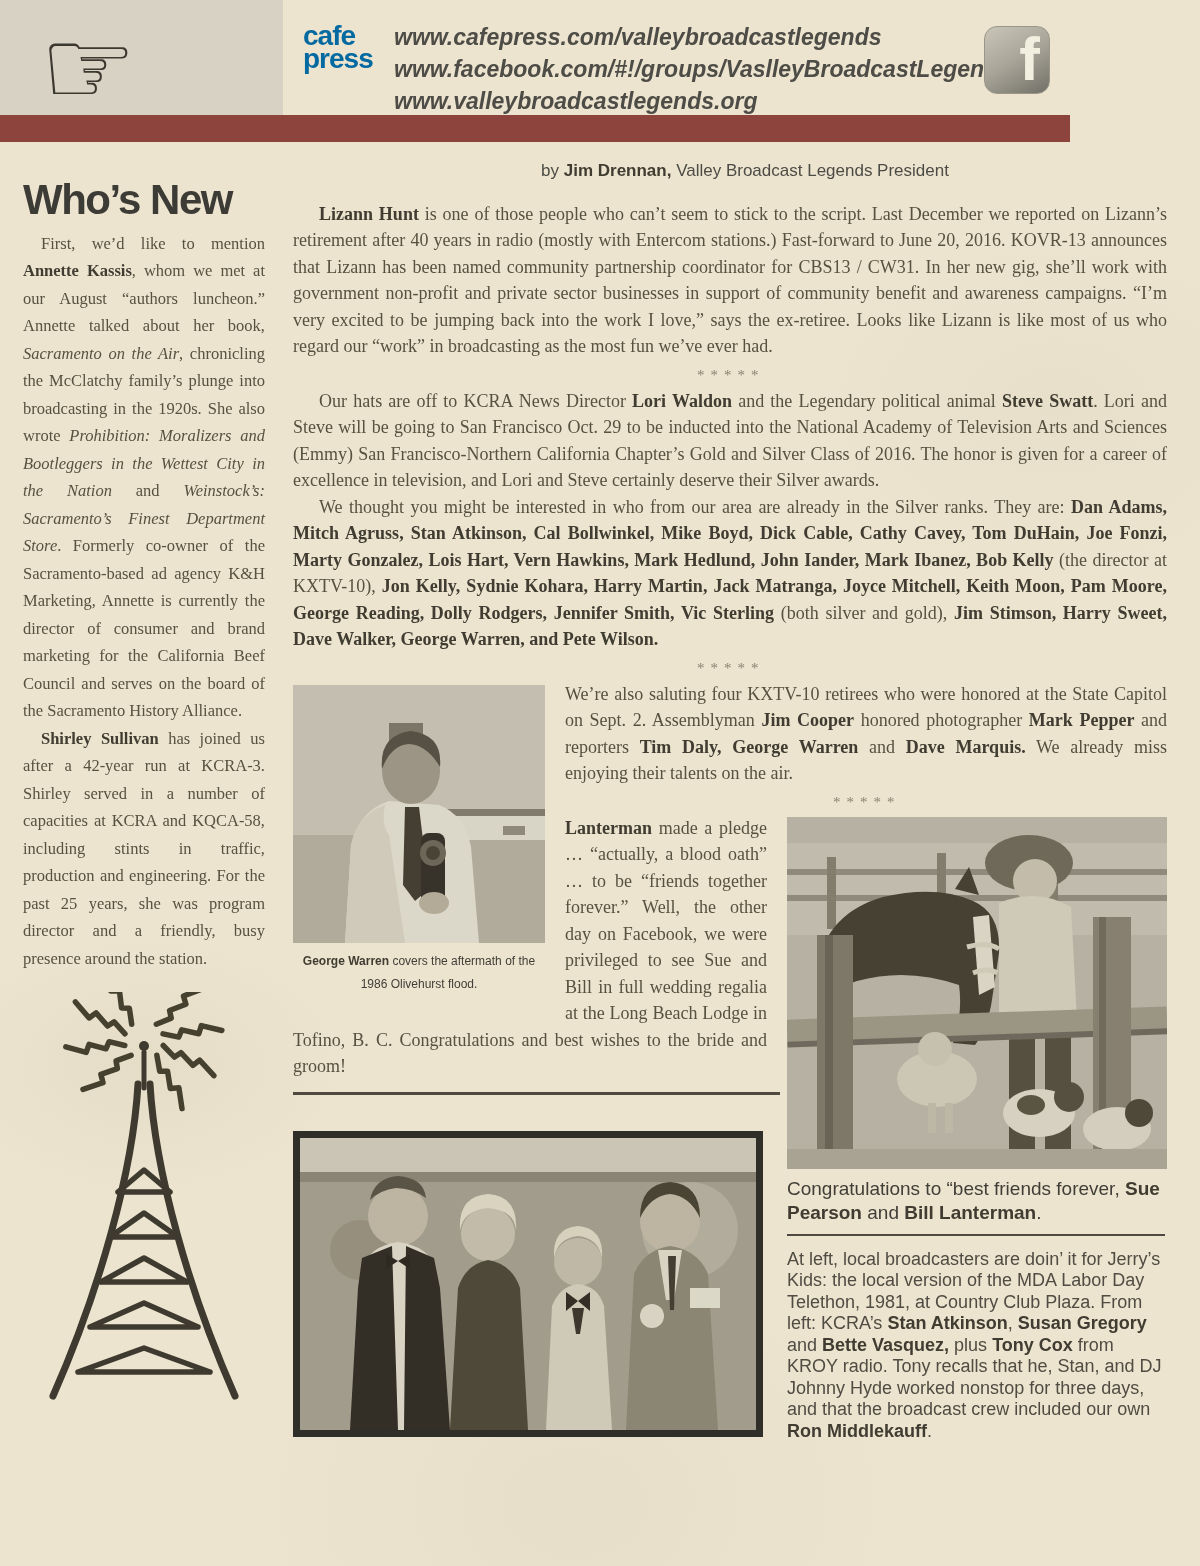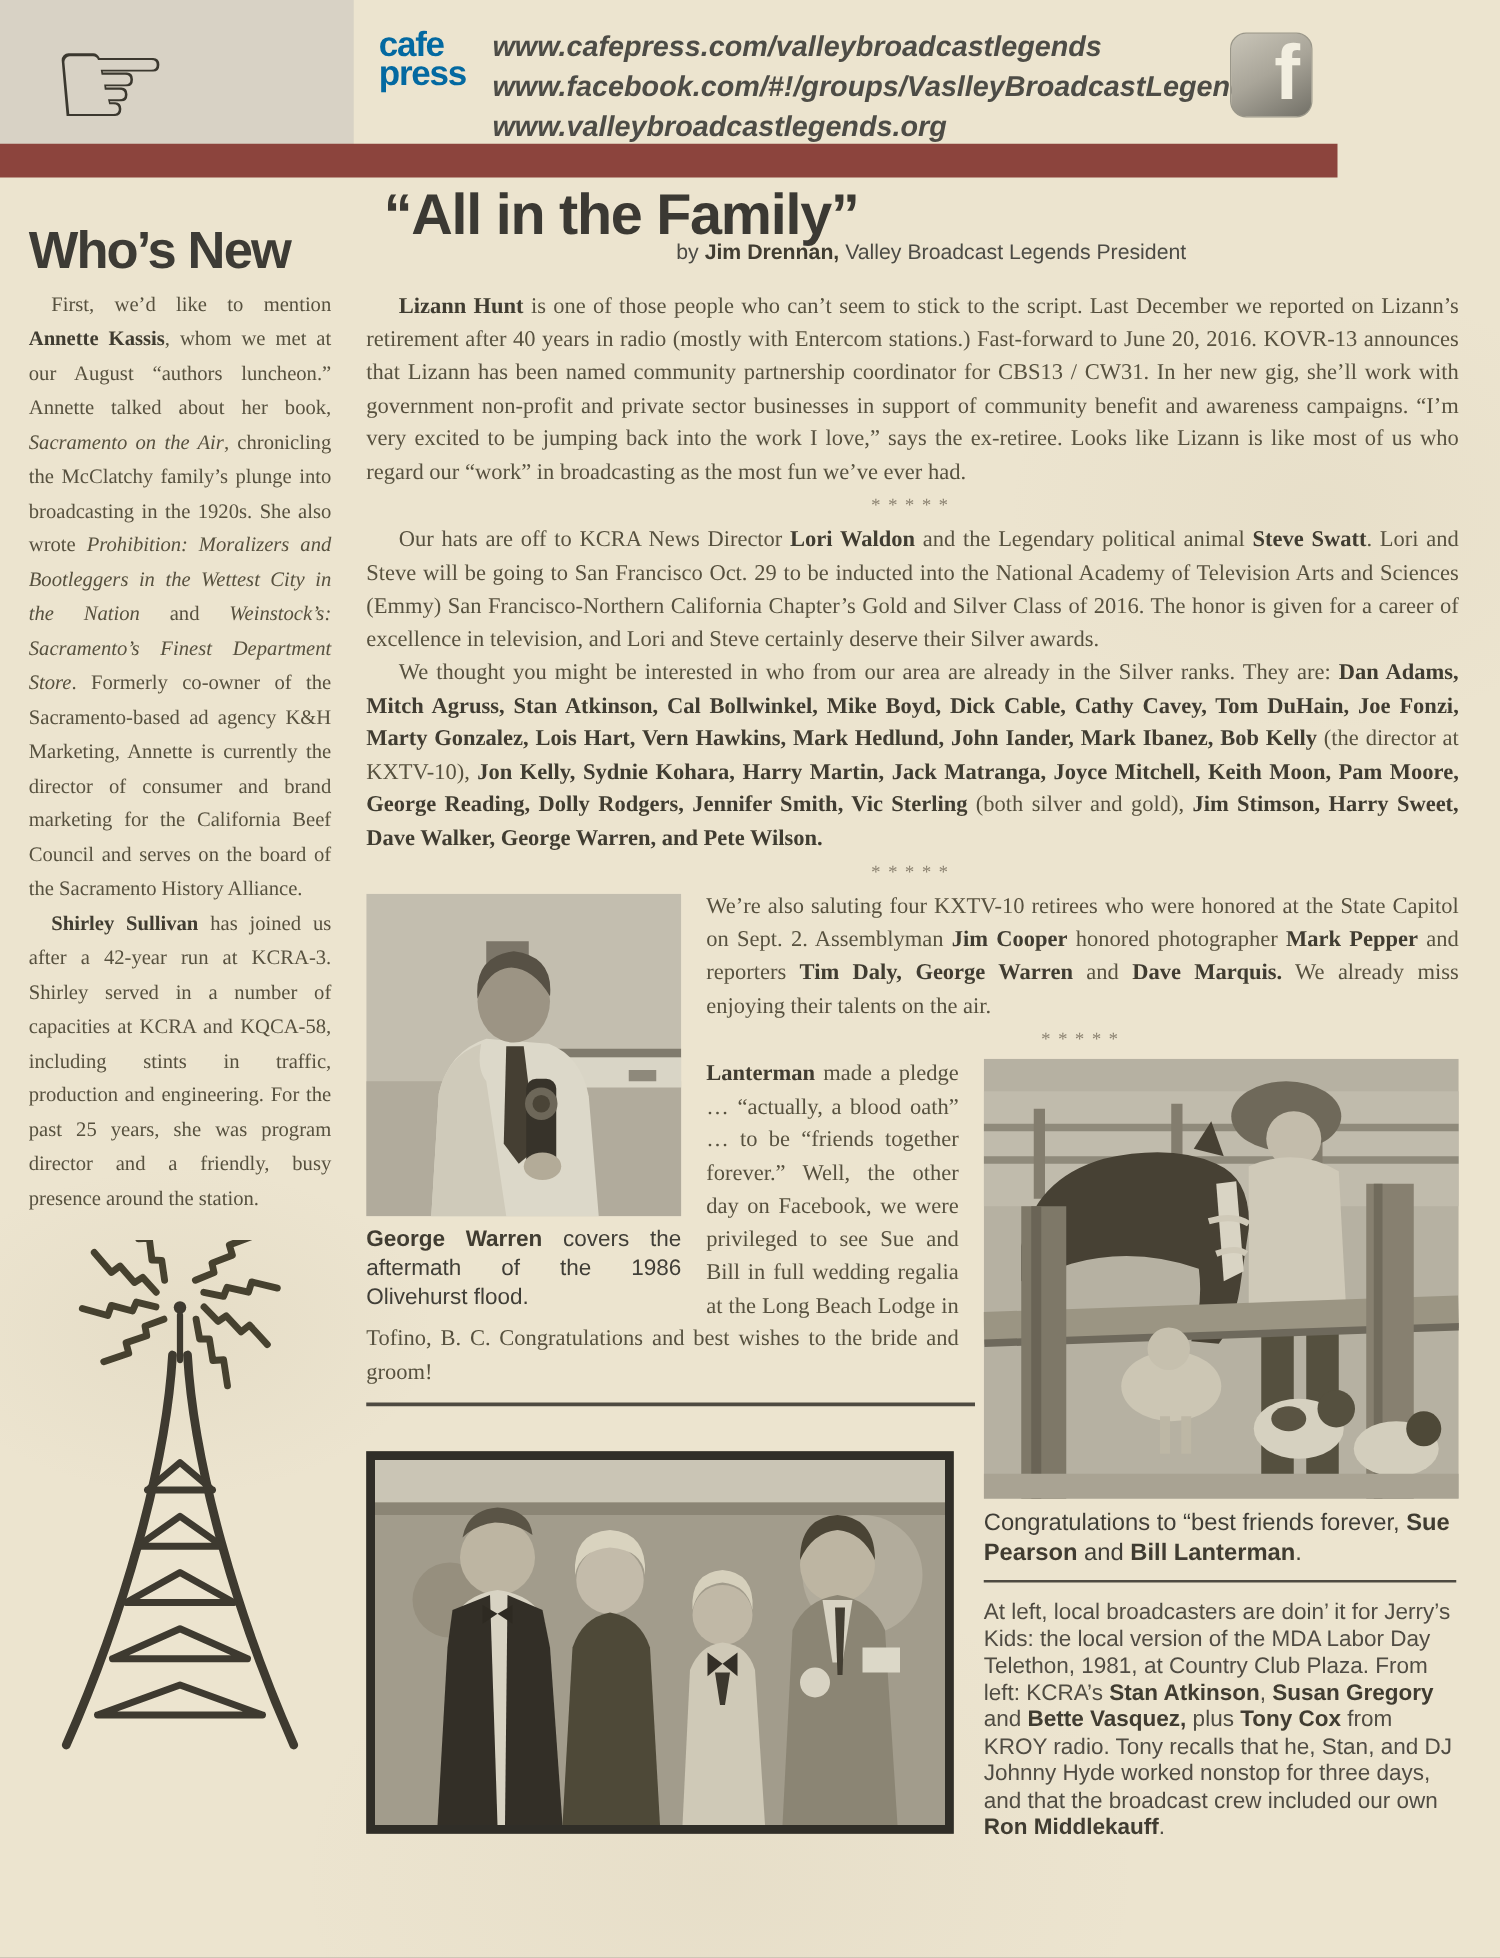--- a/index.html
+++ b/index.html
@@ -37,22 +37,22 @@
       color:#3b3933;margin:0 0 4px 14px;font-weight:bold;text-align:left;}
   .byline{font-family:"Liberation Sans",sans-serif;font-size:17px;color:#4c4b45;
       margin:0 0 16px 30px;text-align:center;}
   .main p{margin:0;text-indent:26px;}
   .main p.cont{text-indent:0;}
   .sep{display:block;text-align:center;font-style:italic;font-size:15px;letter-spacing:6px;
       color:#8b8271;margin:7px 0 5px 0;text-indent:0;line-height:16px;}
   .b{font-weight:bold;color:#403c31;}
   .i{font-style:italic;}
   .gw-fig{float:left;width:252px;margin:4px 20px 6px 0;}
-  .gw-cap{font-family:"Liberation Sans",sans-serif;font-size:18px;line-height:23px;
-      color:#403e37;margin-top:7px;}
+  .gw-cap{font-family:"Liberation Sans",sans-serif;font-size:12px;line-height:23px;
+      color:#403e37;text-align:center;margin-top:7px;}
   .horse-fig{float:right;width:380px;margin:2px 0 0 20px;text-align:left;}
   .horse-cap{font-family:"Liberation Sans",sans-serif;font-size:19px;line-height:24px;
       color:#403e37;margin-top:8px;text-indent:0;}
   .cap-rule{border:none;border-top:2px solid #4e4a41;margin:9px 2px 13px 0;}
   .telethon-text{font-family:"Liberation Sans",sans-serif;font-size:18px;line-height:21.5px;
       color:#504c43;text-align:left;}
   .rule-left{clear:left;width:487px;border-top:3px solid #4e4a41;margin:12px 0 0 0;height:0;}
   .group-photo{width:456px;margin-top:36px;border:7px solid #302e28;background:#8f8a7b;line-height:0;}
   .photo{display:block;}
 </style>
@@ -103,21 +103,20 @@
           <path d="M73,245 L141,245 M73,245 L107,221 L141,245"></path>
           <path d="M64,290 L150,290 M64,290 L107,266 L150,290"></path>
           <path d="M53,335 L161,335 M53,335 L107,311 L161,335"></path>
           <path d="M41,380 L173,380 M41,380 L107,356 L173,380"></path>
         </g>
       </g>
     </svg>
   </div>
 
   <div class="main">
-    <h1>“All in the Family”</h1>
     <div class="byline"><span>by </span><span class="b">Jim Drennan,</span><span> Valley Broadcast Legends President</span></div>
 
     <p><span class="b">Lizann Hunt</span><span> is one of those people who can’t seem to stick to the script. Last December we reported on Lizann’s retirement after 40 years in radio (mostly with Entercom stations.) Fast-forward to June 20, 2016. KOVR-13 announces that Lizann has been named community partnership coordinator for CBS13 / CW31. In her new gig, she’ll work with government non-profit and private sector businesses in support of community benefit and awareness campaigns. “I’m very excited to be jumping back into the work I love,” says the ex-retiree. Looks like Lizann is like most of us who regard our “work” in broadcasting as the most fun we’ve ever had.</span></p>
     <span class="sep">*****</span>
     <p><span>Our hats are off to KCRA News Director </span><span class="b">Lori Waldon</span><span> and the Legendary political animal </span><span class="b">Steve Swatt</span><span>. Lori and Steve will be going to San Francisco Oct. 29 to be inducted into the National Academy of Television Arts and Sciences (Emmy) San Francisco-Northern California Chapter’s Gold and Silver Class of 2016. The honor is given for a career of excellence in television, and Lori and Steve certainly deserve their Silver awards.</span></p>
     <p><span>We thought you might be interested in who from our area are already in the Silver ranks. They are: </span><span class="b">Dan Adams, Mitch Agruss, Stan Atkinson, Cal Bollwinkel, Mike Boyd, Dick Cable, Cathy Cavey, Tom DuHain, Joe Fonzi, Marty Gonzalez, Lois Hart, Vern Hawkins, Mark Hedlund, John Iander, Mark Ibanez, Bob Kelly</span><span> (the director at KXTV-10), </span><span class="b">Jon Kelly, Sydnie Kohara, Harry Martin, Jack Matranga, Joyce Mitchell, Keith Moon, Pam Moore, George Reading, Dolly Rodgers, Jennifer Smith, Vic Sterling</span><span> (both silver and gold), </span><span class="b">Jim Stimson, Harry Sweet, Dave Walker, George Warren, and Pete Wilson.</span></p>
     <span class="sep">*****</span>
 
     <div class="gw-fig">
       <svg class="photo" width="252" height="258" viewBox="0 0 252 258">

